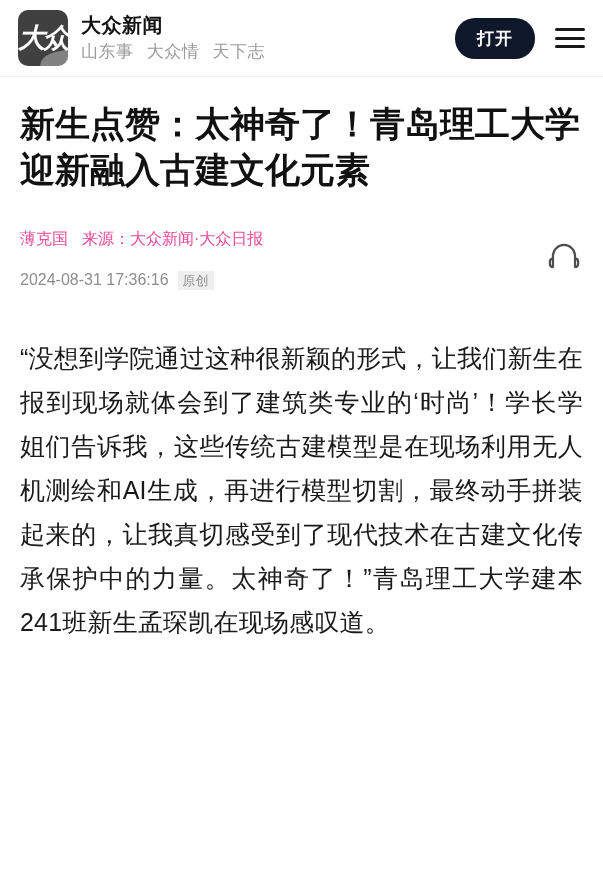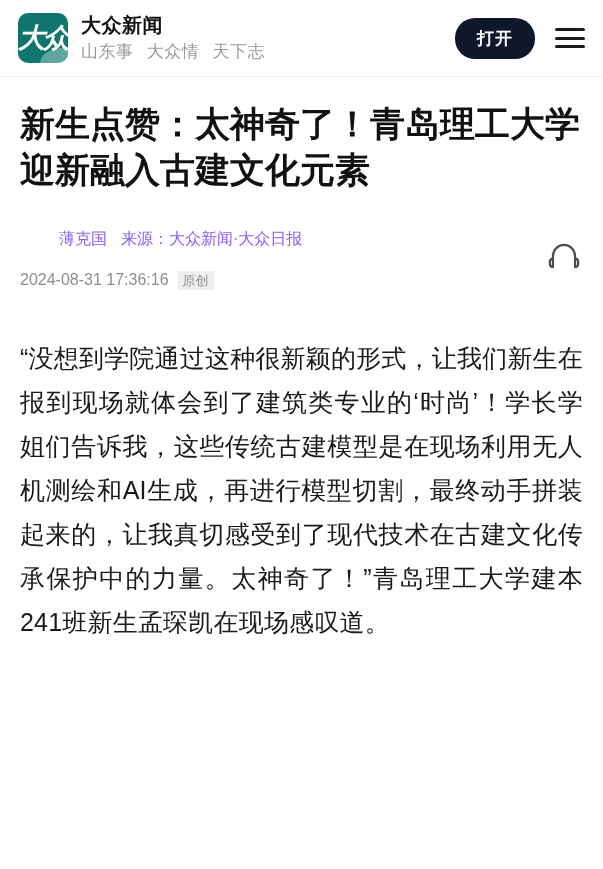--- a/index.html
+++ b/index.html
@@ -20,23 +20,23 @@
   .topbar {
     height: 76px;
     display: flex;
     align-items: center;
     padding: 0 18px;
     box-sizing: border-box;
     background: #ffffff;
   }
   .logo {
     width: 50px;
-    height: 50px;
+    height: 56px;
     border-radius: 10px;
-    background: #0f766e;
+    background: #404040;
     position: relative;
     overflow: hidden;
     flex: 0 0 auto;
   }
   .logo .glyph {
     position: absolute;
     left: 0; right: 0; top: 50%;
     transform: translateY(-50%);
     text-align: center;
     color: #ffffff;
@@ -134,23 +134,22 @@
     font-family: Liberation Sans, sans-serif;
   }
 
   .meta {
     margin-top: 34px;
     position: relative;
     padding-right: 60px;
   }
   .meta-line1 {
     font-size: 16px;
-    color: #8b5cf6;
+    color: #ec4899;
     line-height: 1.5;
-    margin-left: 39px;
   }
   .meta-line1 .author { margin-right: 14px; }
   .meta-line2 {
     margin-top: 17px;
     font-size: 16px;
     color: #8d8d8d;
     line-height: 1.5;
     display: flex;
     align-items: center;
   }

